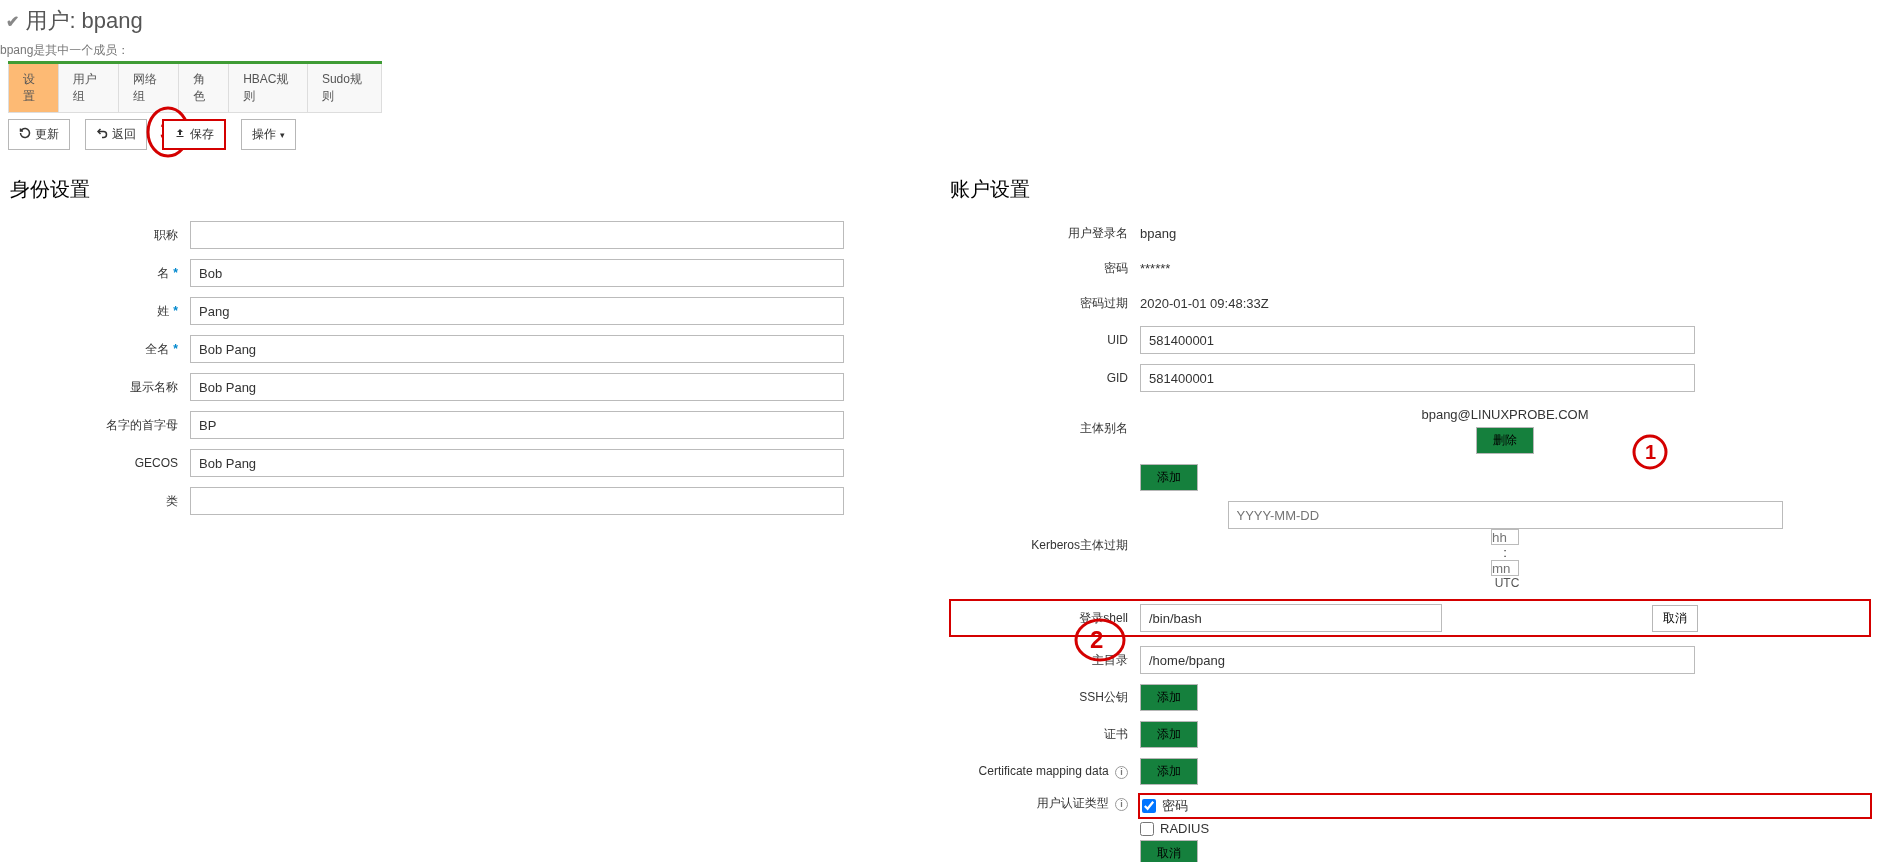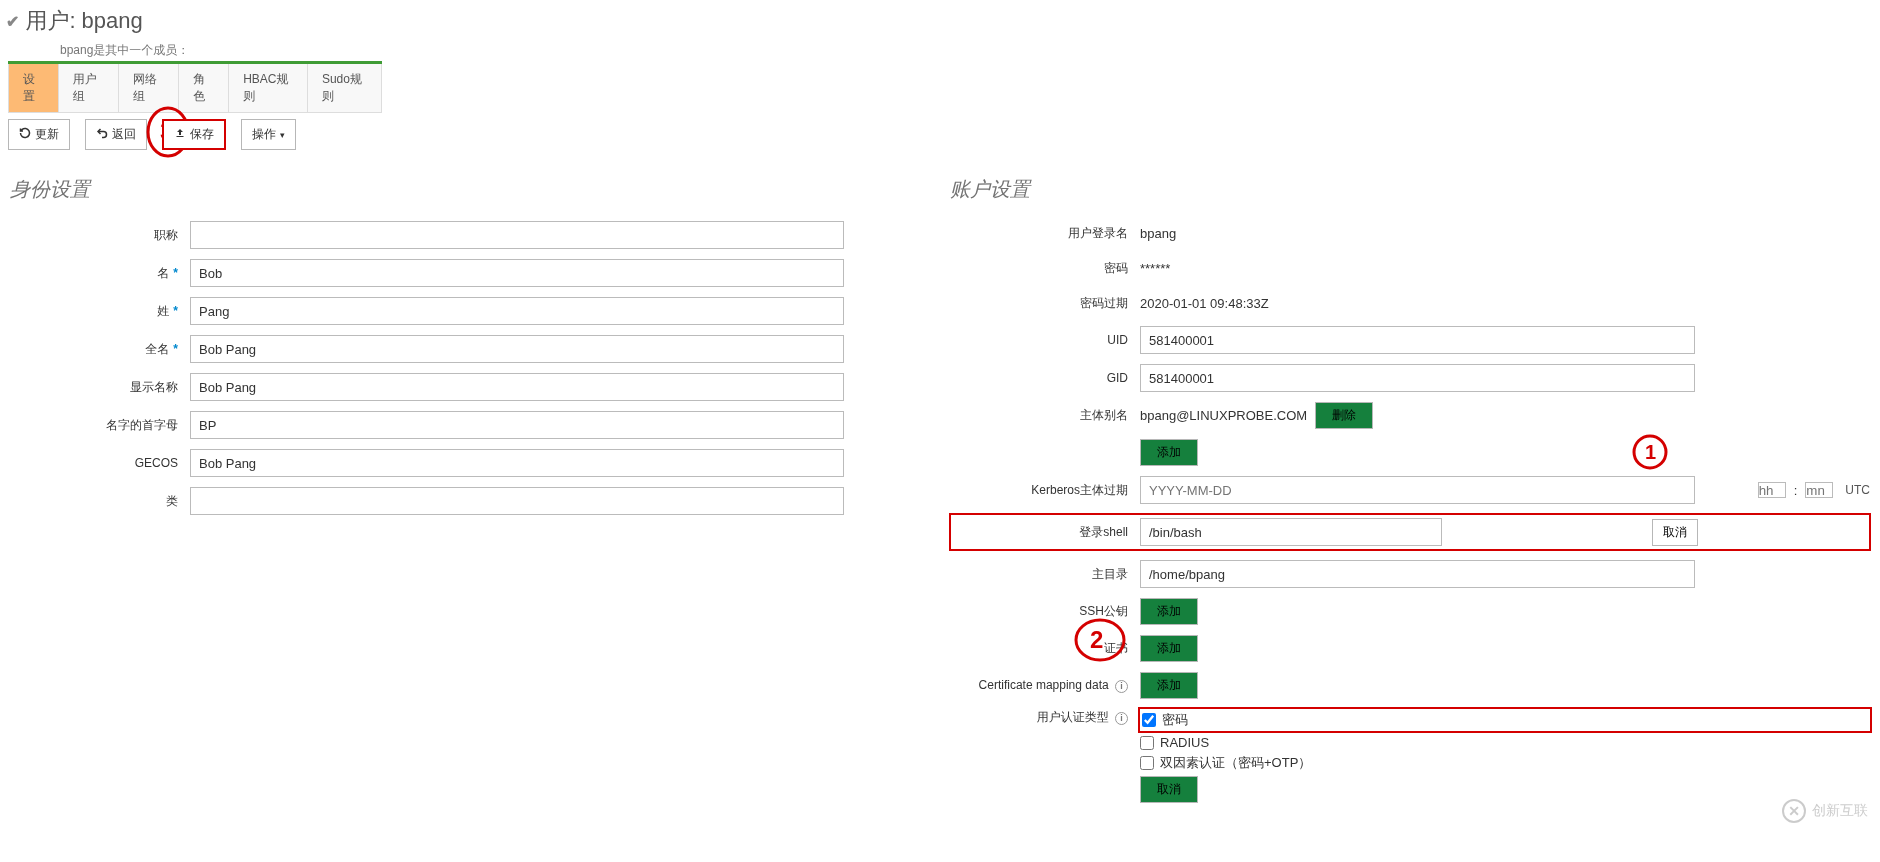--- a/index.html
+++ b/index.html
@@ -18,21 +18,20 @@
     color: #555;
     display: flex;
     align-items: center;
     gap: 6px;
     font-weight: 300;
   }
   .page-title .check { color: #888; font-size: 16px; font-weight: bold; }
   .page-title .label { color: #555; }
   .page-title .username { color: #555; }
   .subtitle {
-    padding-left: 60px;
     font-size: 12px;
     color: #777;
     margin-top: -2px;
     margin-bottom: 2px;
   }
   
   .tabs {
     display: flex;
     border-top: 3px solid #3f9c35;
     border-bottom: 1px solid #ddd;
@@ -80,24 +79,23 @@
   
   .anno { position:absolute; pointer-events:none; }
   .anno svg { overflow:visible; }
 
   
   .columns { display:flex; width:100%; }
   .col { flex: 0 0 50%; padding: 10px 10px 20px 10px; }
 
   .section-title {
     font-size: 20px;
-    color: #737373;
+    color: #000000;
     font-weight: 300;
     padding: 10px 0 18px 0;
-    font-style: italic;
   }
   .section-title.right { padding-left: 0; }
 
   
   .form-row {
     display: flex;
     align-items: center;
     margin-bottom: 10px;
   }
   .form-label {
@@ -122,21 +120,21 @@
   }
   .text-input.wide { width: 654px; }
   .static-value {
     font-size: 13px;
     color: #333;
     padding: 5px 0;
   }
   .rightcol .form-label { width: 190px; }
   .rightcol .text-input { width: 555px; }
 
-  .inline-block { display:inline-flex; align-items:center; gap:8px;}
+  .inline-block { display:inline-flex; align-items:center; flex-direction:column;}
   .small-btn {
     padding: 4px 16px;
     font-size: 12px;
     border: 1px solid #b7b7b7;
     background: #15803d;
     cursor: pointer;
   }
   .date-input { width:460px; }
   .hh-input { width:28px; height:16px; border:1px solid #bbb; }
   .utc-label { font-size:12px;color:#555;margin-left:4px;}
@@ -357,24 +355,20 @@
         <span class="password-check-box">
           <label class="checkbox-item">
             <input type="checkbox" checked="" style="">
             <span>密码</span>
           </label>
         </span>
         <label class="checkbox-item">
           <input type="checkbox" style="">
           <span>RADIUS</span>
         </label>
-        <label class="checkbox-item">
-          <input type="checkbox" style="">
-          <span>双因素认证（密码+OTP）</span>
-        </label>
         <div><button class="small-btn">取消</button></div>
       </div>
     </div>
 
     <div class="anno" style="left:1070px;top:616px;">
       <svg width="56" height="48">
           <ellipse cx="30" cy="24" rx="24" ry="20" fill="none" stroke="#d40000" stroke-width="3"></ellipse>
           <text x="20" y="32" fill="#d40000" font-size="24" font-weight="bold">2</text>
         </svg>
     </div>

